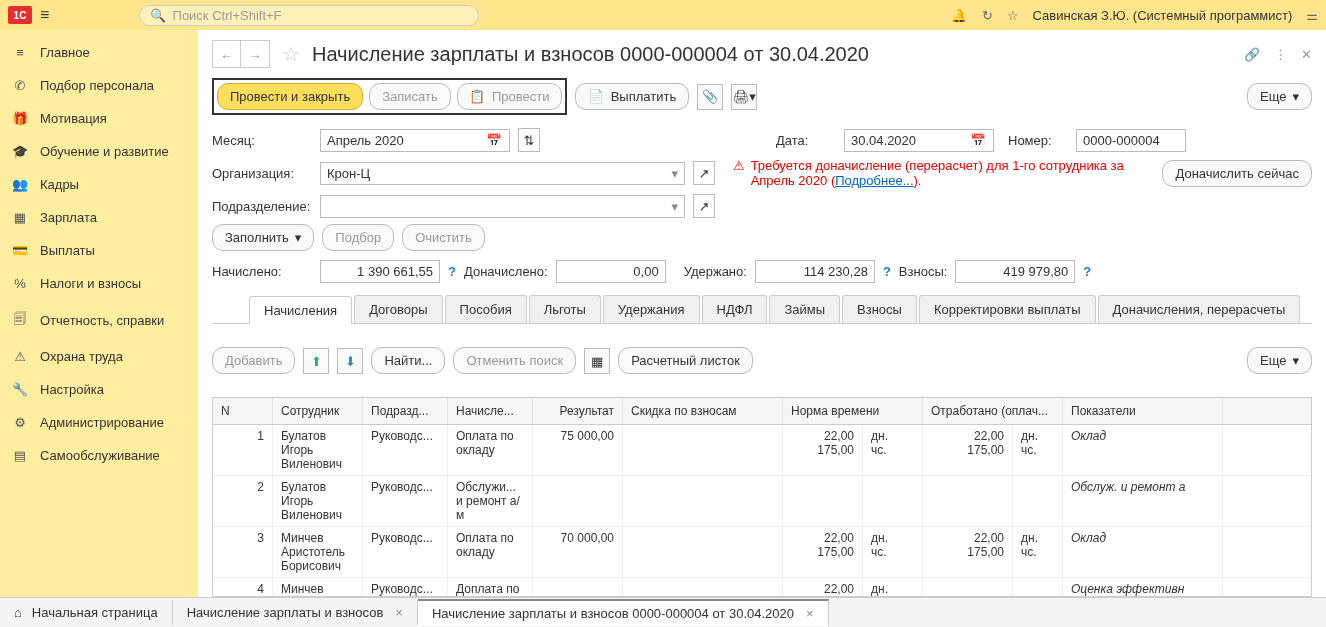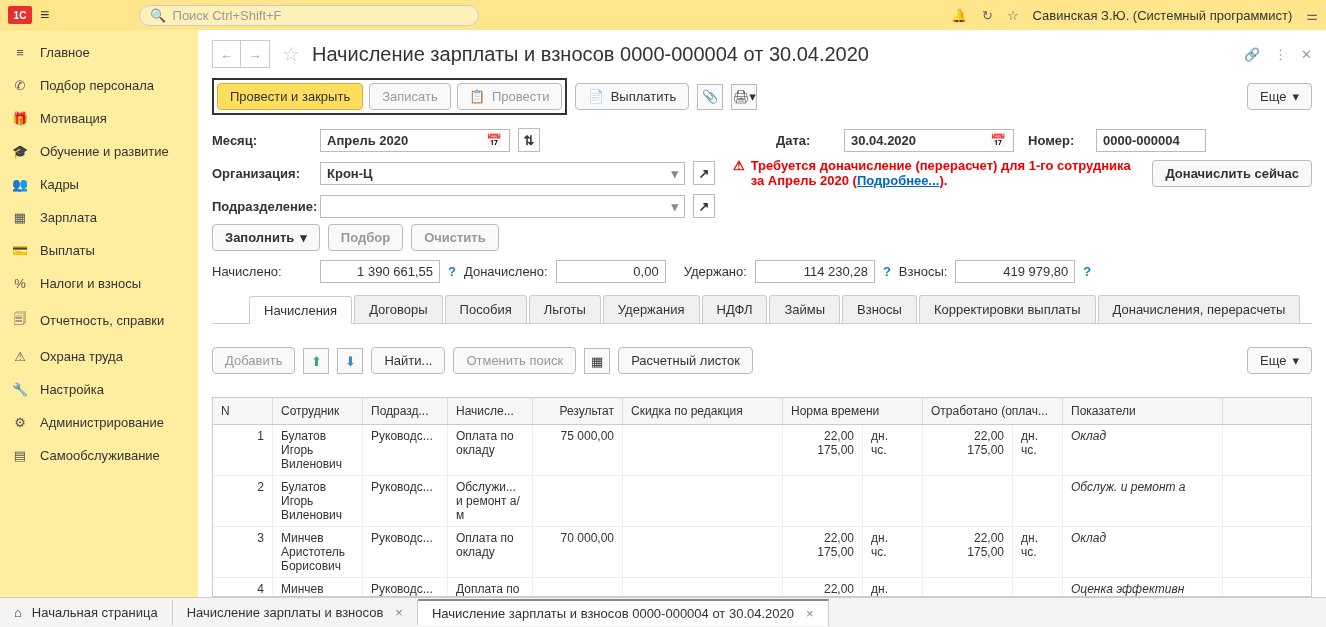--- a/index.html
+++ b/index.html
@@ -18,32 +18,32 @@
 .side-icon { width: 16px; text-align: center; color: #555; }
 .main { flex: 1; display: flex; flex-direction: column; background: #fff; }
 .doc-header { display: flex; align-items: center; padding: 10px 14px 6px 14px; gap: 8px; }
 .nav-box { border: 1px solid #ccc; display: flex; }
 .nav-btn { width: 28px; height: 26px; display: flex; align-items: center; justify-content: center; cursor: pointer; color: #999; border-right: 1px solid #ccc; }
 .nav-btn:last-child { border-right: none; }
 .star { color: #ccc; font-size: 20px; margin: 0 4px; }
 .doc-title { font-size: 20px; color: #333; }
 .doc-header-right { margin-left: auto; display: flex; gap: 14px; color: #999; }
 .toolbar { display: flex; align-items: center; padding: 4px 14px 10px 14px; gap: 8px; }
-.btn { border: 1px solid #bbb; background: #f9f9f9; padding: 5px 12px; cursor: pointer; border-radius: 4px; display: inline-flex; align-items: center; gap: 6px; }
+.btn { border: 1px solid #bbb; background: #f9f9f9; padding: 5px 12px; cursor: pointer; border-radius: 11px; display: inline-flex; align-items: center; gap: 6px; }
 .btn.disabled { color: #999; }
 .btn.primary { background: #ffde5e; border-color: #d4af37; color: #333; }
 .btn-group-border { border: 2px solid #333; padding: 3px; display: inline-flex; gap: 6px; }
 .more-btn { margin-left: auto; }
-.form-row { display: flex; align-items: center; padding: 3px 14px; gap: 8px; font-weight: bold; }
+.form-row { display: flex; align-items: center; padding: 3px 14px; gap: 8px; }
 .form-label { width: 100px; }
 .form-label.w120 { width: 60px; }
 .input-box { border: 1px solid #bbb; padding: 3px 6px; background: #fff; display: inline-flex; align-items: center; }
 .input-box.w160 { width: 190px; }
 .input-box.w365 { width: 365px; }
-.input-box.w150 { width: 170px; }
+.input-box.w150 { width: 150px; }
 .input-box.w110 { width: 110px; }
 .cal-icon, .spin-icon, .dd-icon { color: #888; margin-left: auto; padding-left: 6px; }
 .sq-btn { border: 1px solid #bbb; width: 22px; height: 24px; display: inline-flex; align-items: center; justify-content: center; cursor: pointer; }
 .warning-block { display: flex; gap: 6px; color: #e00; margin-left: 10px; flex: 1; }
 .warning-block a { color: #0066cc; text-decoration: underline; }
 .totals-row { display: flex; align-items: center; padding: 6px 14px; gap: 8px; }
 .total-field { border: 1px solid #bbb; padding: 3px 6px; width: 120px; text-align: right; background: #fff; }
 .q-mark { color: #1a7fc4; font-weight: bold; cursor: pointer; }
 .tabs { display: flex; border-bottom: 1px solid #ccc; margin: 6px 14px 0 14px; padding-left: 37px; }
 .tab { padding: 6px 14px; border: 1px solid #ccc; border-bottom: none; background: #f0f0f0; cursor: pointer; margin-right: 2px; border-radius: 3px 3px 0 0; }
@@ -269,21 +269,21 @@
       <div class="btn more-btn"><span>Еще</span> ▾</div>
     </div>
 
     <div class="grid">
       <div class="grid-head" id="grid-head">
           <div class="gh c-n">N</div>
           <div class="gh c-emp">Сотрудник</div>
           <div class="gh c-dep">Подразд...</div>
           <div class="gh c-calc">Начисле...</div>
           <div class="gh c-res">Результат</div>
-          <div class="gh c-disc">Скидка по редакция</div>
+          <div class="gh c-disc">Скидка по взносам</div>
           <div class="gh " style="width: 140px;">Норма времени</div>
           <div class="gh " style="width: 140px;">Отработано (оплач...</div>
           <div class="gh c-ind">Показатели</div>
         </div>
       <div class="grid-body" id="grid-body">
           <div class="grid-row">
             <div class="gc c-n num">1</div>
             <div class="gc c-emp">Булатов Игорь Виленович</div>
             <div class="gc c-dep">Руководс...</div>
             <div class="gc c-calc">Оплата по окладу</div>

